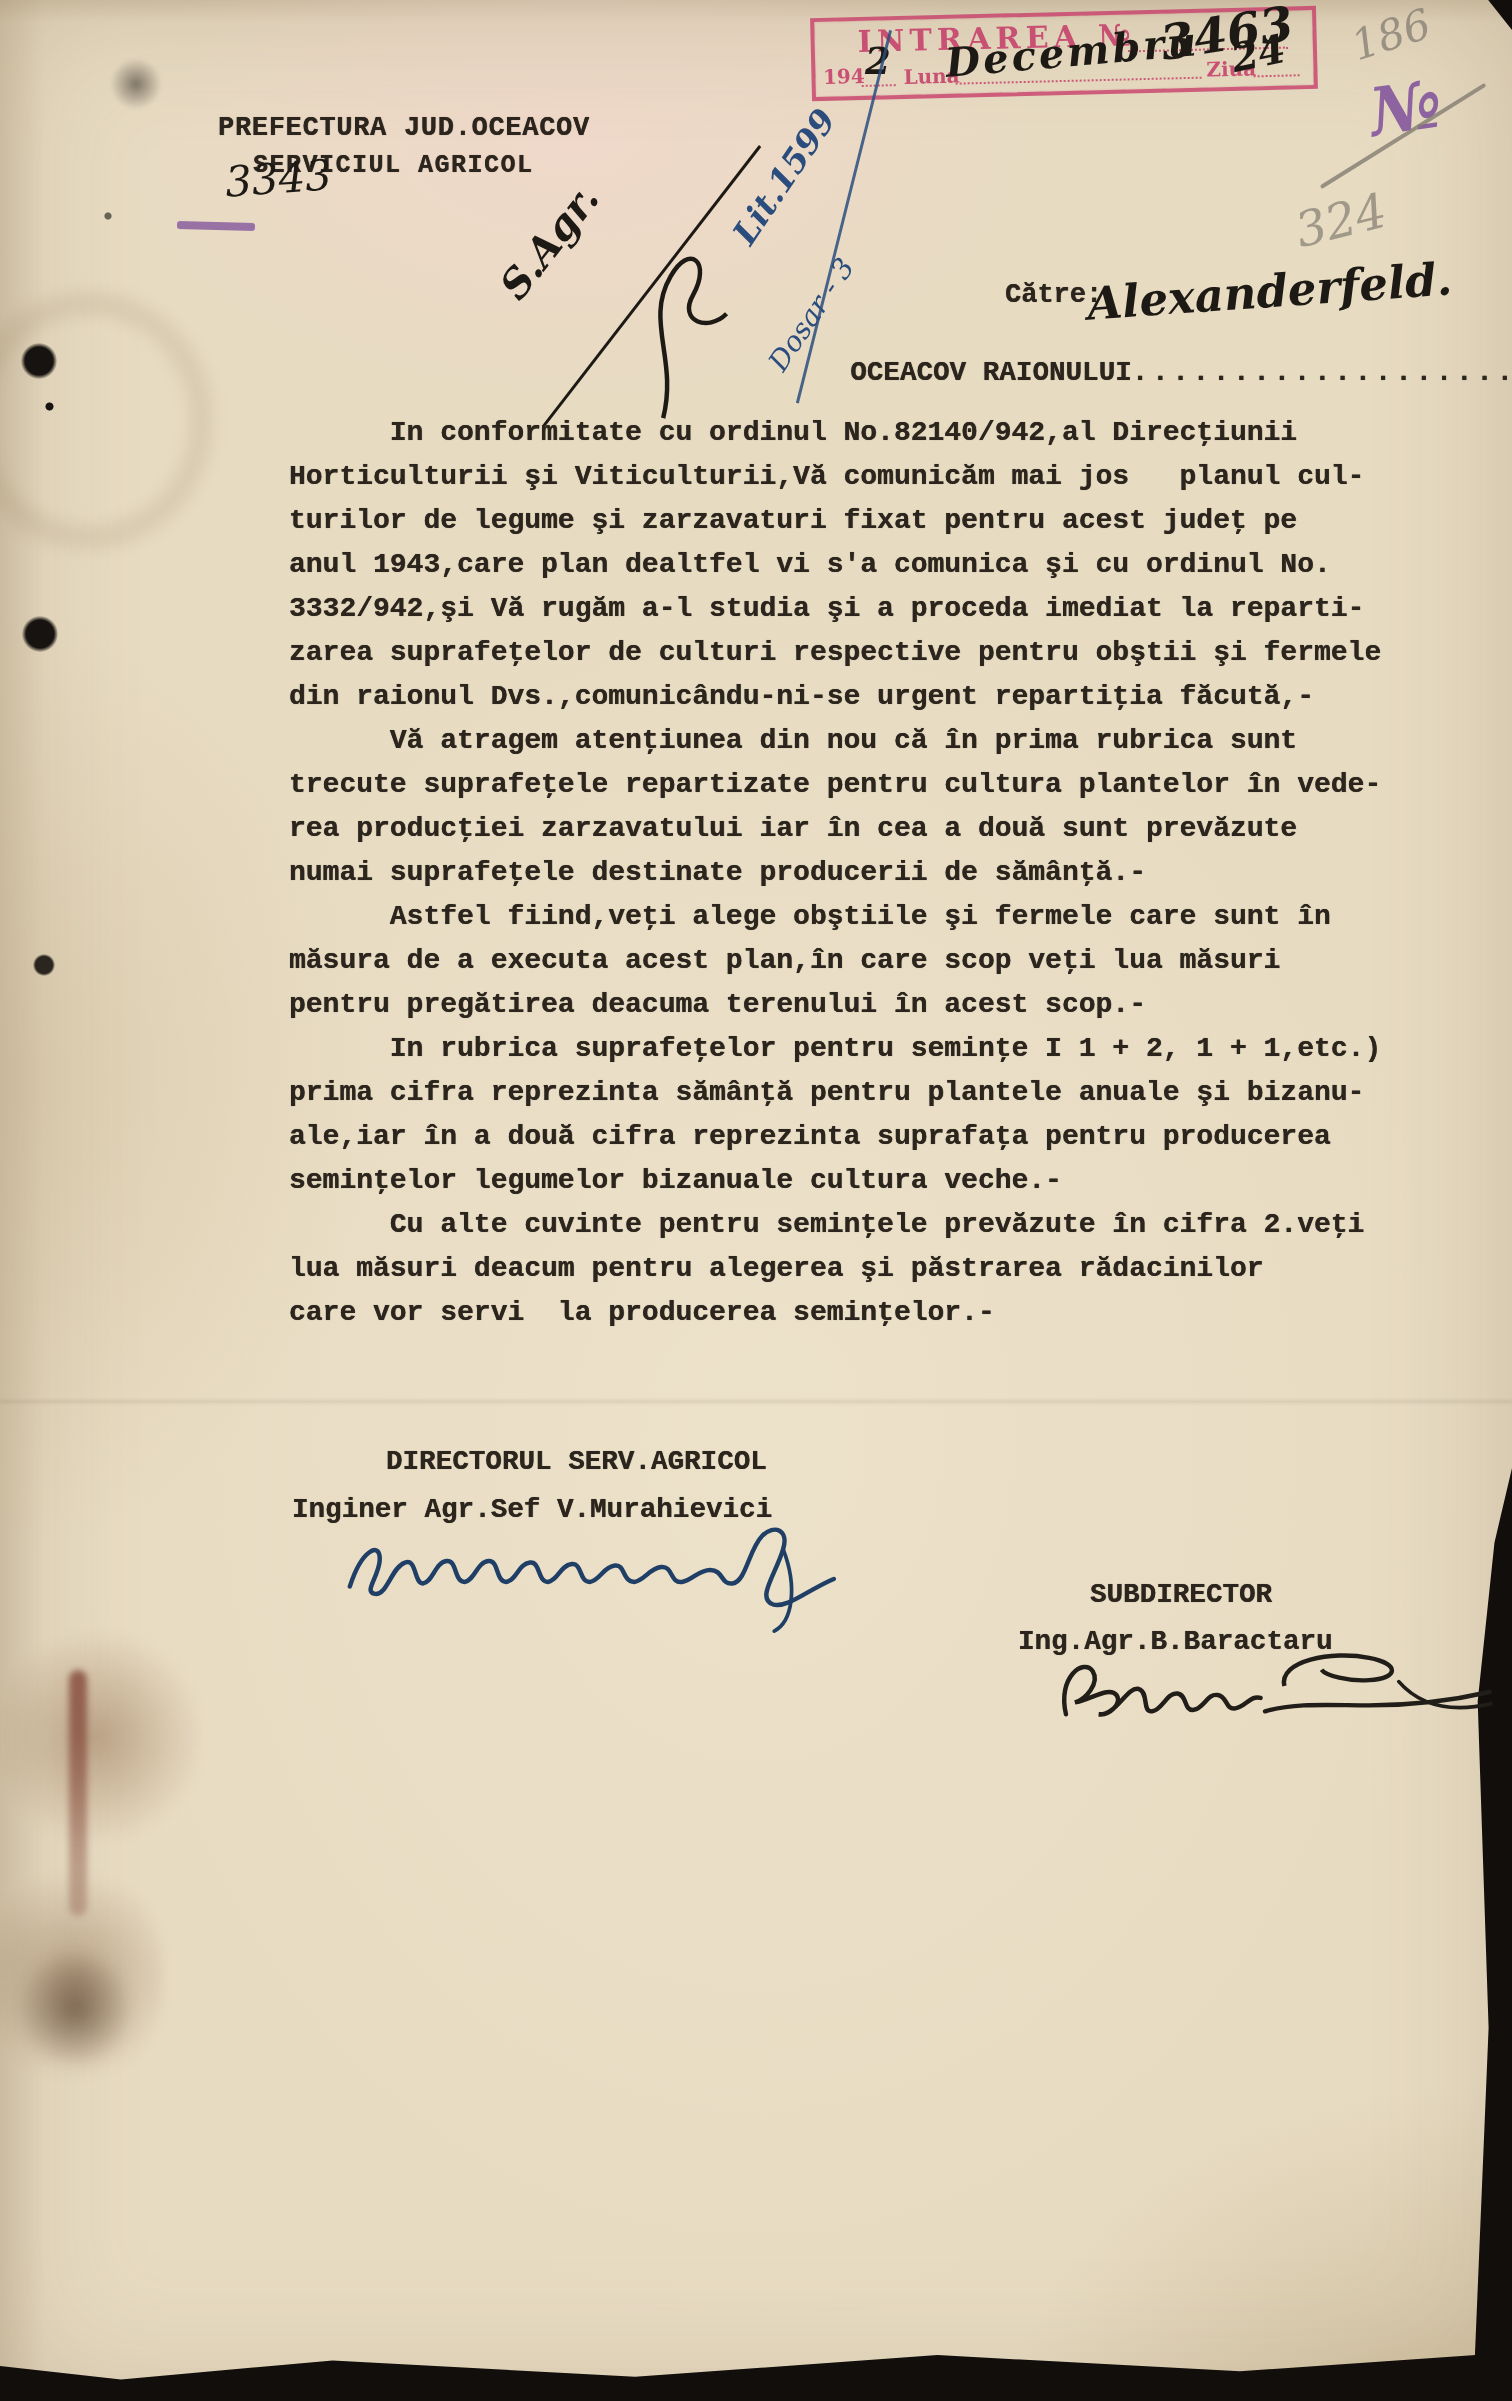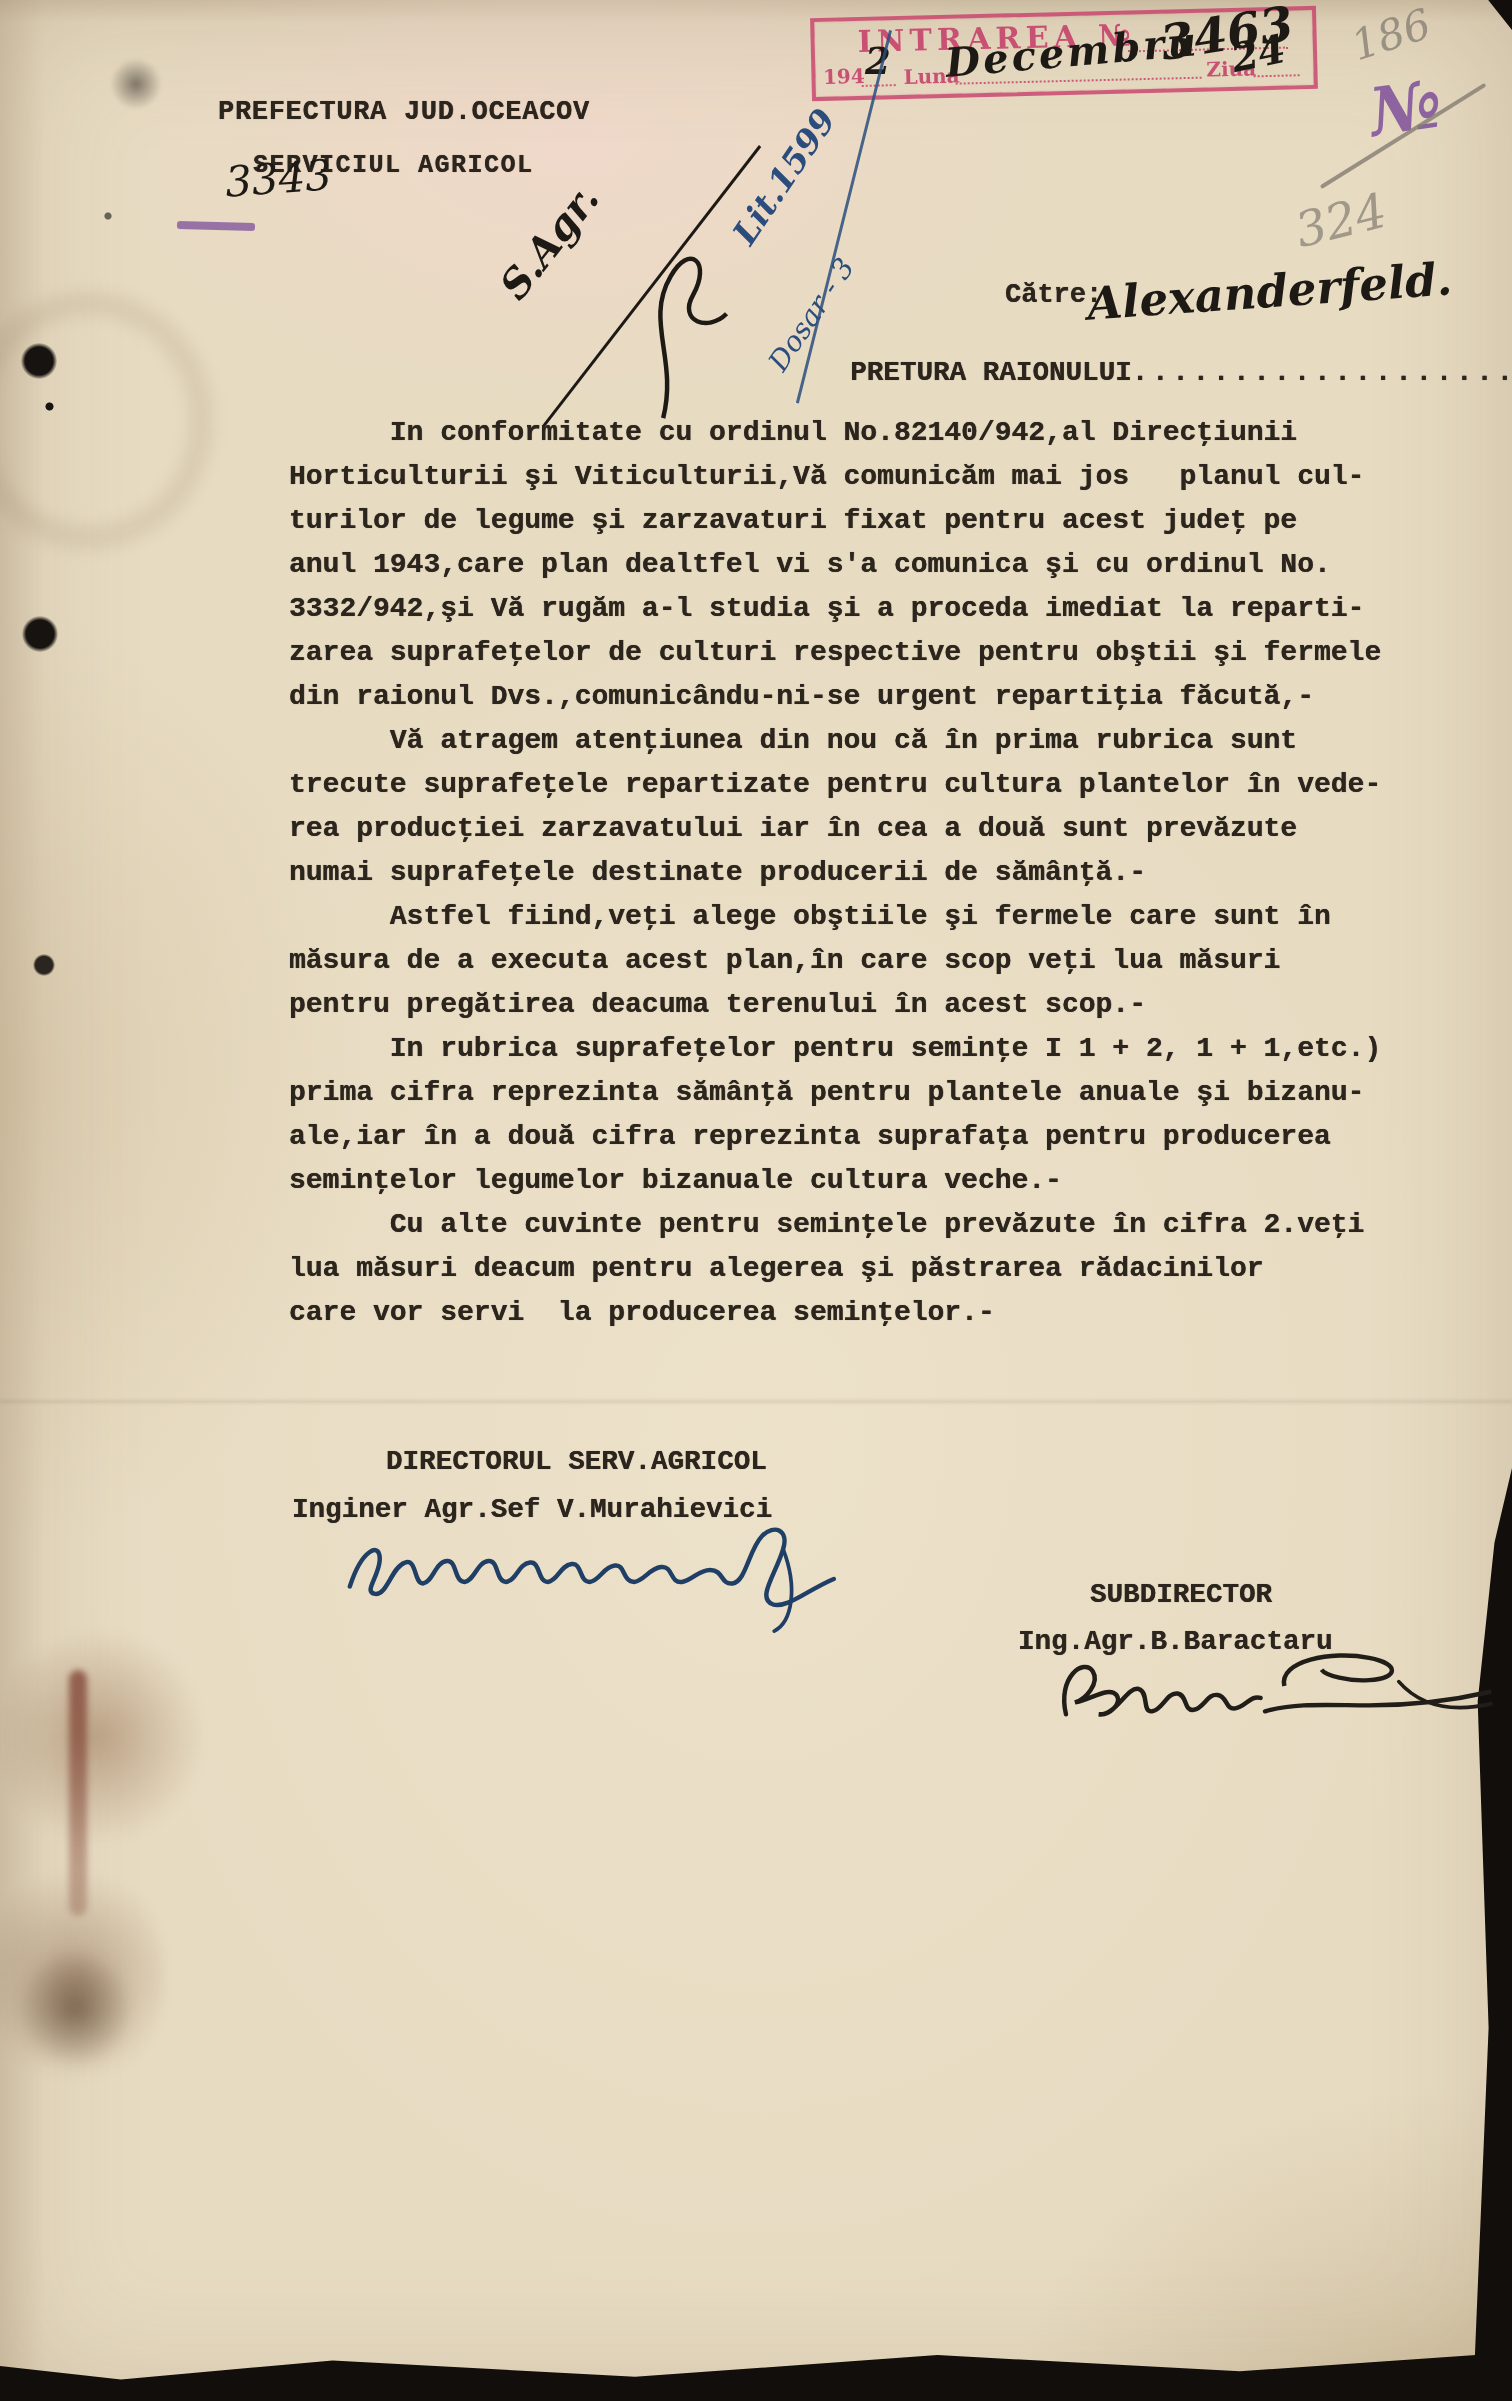--- a/index.html
+++ b/index.html
@@ -46,21 +46,21 @@
   <div class="abs" style="left:-37px;top:291px;width:201px;height:209px;border:25px solid rgba(140,118,92,.14);border-radius:50%;filter:blur(6.7px);"></div>
   <div class="abs stain" style="left:-7.5px;top:1625px;width:209px;height:224px;background:radial-gradient(circle,rgba(128,85,52,.42),rgba(128,85,52,0) 70%);"></div>
   <div class="abs stain" style="left:-15px;top:1856px;width:179px;height:239px;background:radial-gradient(circle,rgba(120,82,52,.40),rgba(120,82,52,0) 70%);"></div>
   <div class="abs stain" style="left:18.6px;top:1945px;width:112px;height:127px;background:radial-gradient(circle,rgba(70,45,28,.55),rgba(70,45,28,0) 70%);"></div>
   <div class="abs" style="left:69px;top:1670px;width:18px;height:246px;background:linear-gradient(to bottom,rgba(112,42,30,.65),rgba(112,42,30,.25));filter:blur(3px);border-radius:9px;"></div>
   <div class="abs" style="left:0;top:1400px;width:100%;height:3px;background:rgba(120,100,78,.16);filter:blur(1.5px);"></div>
   <div class="abs edge" style="right:0;top:1468px;width:39px;height:933px;clip-path:polygon(100% 0,100% 100%,0 100%,40% 60%,12% 25%,55% 8%);"></div>
   <div class="abs edge" style="left:0;bottom:0;width:100%;height:54px;clip-path:polygon(0 100%,100% 100%,100% 10%,82% 45%,62% 15%,42% 55%,22% 25%,8% 60%,0 35%);"></div>
   <div class="abs edge" style="right:0;top:0;width:34px;height:30px;clip-path:polygon(100% 0,100% 100%,30% 0);"></div>
 
-  <div class="abs typed" style="left:218px;top:97px;font-size:27px;letter-spacing:0.7px;">PREFECTURA JUD.OCEACOV</div>
+  <div class="abs typed" style="left:218px;top:113px;font-size:27px;letter-spacing:0.7px;">PREFECTURA JUD.OCEACOV</div>
   <div class="abs typed" style="left:253px;top:151px;font-size:25px;letter-spacing:1.5px;text-align:right;">SERVICIUL AGRICOL</div>
   <div class="abs hw" style="left:225px;top:154px;font-size:42px;transform:rotate(-4deg);">3343</div>
   <div class="abs" style="left:177px;top:222px;width:78px;height:7.5px;background:rgba(126,79,155,.75);transform:rotate(1.5deg);border-radius:3px;filter:blur(0.7px);"></div>
 
   <div class="abs stamp">
     <div class="s-txt" style="left:43px;top:3px;font-size:30px;letter-spacing:5.2px;">INTRAREA №</div>
     <div class="dotted" style="left:313px;top:1.5px;width:160px;height:34px;"></div>
     <div class="s-txt" style="left:7.5px;top:43px;font-size:20px;">194</div>
     <div class="dotted" style="left:46px;top:37px;width:34px;height:27px;"></div>
     <div class="s-txt" style="left:88px;top:45px;font-size:20px;">Luna</div>
@@ -82,21 +82,21 @@
     <path d="M470,440 L595,-60" stroke="#2a4d7e" stroke-width="4" fill="none" opacity=".85"></path>
     <path d="M130,470 L420,95" stroke="#1d1914" stroke-width="4" fill="none"></path>
     <path d="M290,460 C310,380 265,330 300,270 C325,225 355,250 330,295 C310,330 350,345 375,320" stroke="#1d1914" stroke-width="6" fill="none"></path>
   </svg>
   <div class="abs hw" style="left:483px;top:218px;font-size:40px;transform:rotate(-52deg);font-weight:bold;">S.Agr.</div>
   <div class="abs hw hw-blue" style="left:707px;top:157px;font-size:33px;transform:rotate(-56deg);font-weight:bold;">Lit.1599</div>
   <div class="abs hw hw-blue" style="left:747px;top:298px;font-size:28px;transform:rotate(-56deg);">Dosar - 3</div>
 
   <div class="abs typed" style="left:1005px;top:280px;font-size:27px;">Către:</div>
   <div class="abs typed" style="left:784px;top:326px;font-size:27.6px;">
-    <span>PRETURA RAIONULUI</span><span style="letter-spacing:3.7px;">......................</span>
+    <span>OCEACOV RAIONULUI</span><span style="letter-spacing:3.7px;">......................</span>
   </div>
   <div class="abs hw" style="left:1087px;top:265px;font-size:45px;transform:rotate(-4deg);font-weight:bold;">Alexanderfeld.</div>
 
   <div class="abs typed body-block"><div class="tline">      In conformitate cu ordinul No.82140/942,al Direcţiunii</div><div class="tline">Horticulturii şi Viticulturii,Vă comunicăm mai jos   planul cul-</div><div class="tline">turilor de legume şi zarzavaturi fixat pentru acest judeţ pe</div><div class="tline">anul 1943,care plan dealtfel vi s'a comunica şi cu ordinul No.</div><div class="tline">3332/942,şi Vă rugăm a-l studia şi a proceda imediat la reparti-</div><div class="tline">zarea suprafeţelor de culturi respective pentru obştii şi fermele</div><div class="tline">din raionul Dvs.,comunicându-ni-se urgent repartiţia făcută,-</div><div class="tline">      Vă atragem atenţiunea din nou că în prima rubrica sunt</div><div class="tline">trecute suprafeţele repartizate pentru cultura plantelor în vede-</div><div class="tline">rea producţiei zarzavatului iar în cea a două sunt prevăzute</div><div class="tline">numai suprafeţele destinate producerii de sămânţă.-</div><div class="tline">      Astfel fiind,veţi alege obştiile şi fermele care sunt în</div><div class="tline">măsura de a executa acest plan,în care scop veţi lua măsuri</div><div class="tline">pentru pregătirea deacuma terenului în acest scop.-</div><div class="tline">      In rubrica suprafeţelor pentru seminţe I 1 + 2, 1 + 1,etc.)</div><div class="tline">prima cifra reprezinta sămânţă pentru plantele anuale şi bizanu-</div><div class="tline">ale,iar în a două cifra reprezinta suprafaţa pentru producerea</div><div class="tline">seminţelor legumelor bizanuale cultura veche.-</div><div class="tline">      Cu alte cuvinte pentru seminţele prevăzute în cifra 2.veţi</div><div class="tline">lua măsuri deacum pentru alegerea şi păstrarea rădacinilor</div><div class="tline">care vor servi  la producerea seminţelor.-</div></div>
 
   <div class="abs typed" style="left:386px;top:1446px;font-size:27.6px;">DIRECTORUL SERV.AGRICOL</div>
   <div class="abs typed" style="left:292px;top:1494px;font-size:27.6px;">Inginer Agr.Sef V.Murahievici</div>
   <svg style="left:339px;top:1506px;" width="522" height="134" viewBox="0 0 700 180">
     <path d="M14,108 C30,58 56,46 54,74 C52,96 32,116 48,118 C64,120 70,82 88,76 C104,70 100,104 112,104 C126,102 128,76 144,74 C158,72 154,102 168,102 C182,100 184,76 200,74 C214,72 210,102 224,102 C238,100 240,78 256,76 C270,74 266,102 280,102 C294,100 296,80 312,78 C326,76 322,102 336,102 C350,100 354,82 370,80 C384,78 380,102 396,102 C410,100 416,84 432,82 C448,80 444,104 460,102 C474,100 482,86 498,86 C516,86 512,106 528,104 C546,102 550,58 568,40 C584,24 604,32 596,58 C586,92 560,124 582,132 C602,138 630,112 664,98" stroke="#1f3f66" stroke-width="6" fill="none" stroke-linecap="round"></path>
     <path d="M596,58 C616,110 608,156 584,168" stroke="#1f3f66" stroke-width="5" fill="none" stroke-linecap="round"></path>

